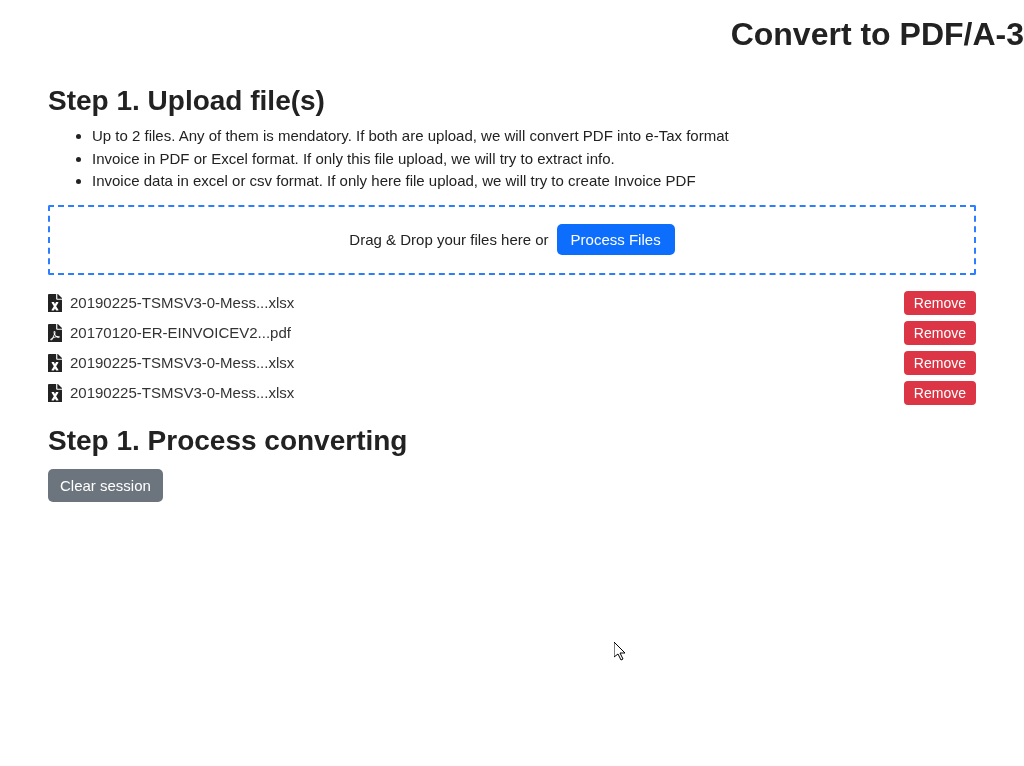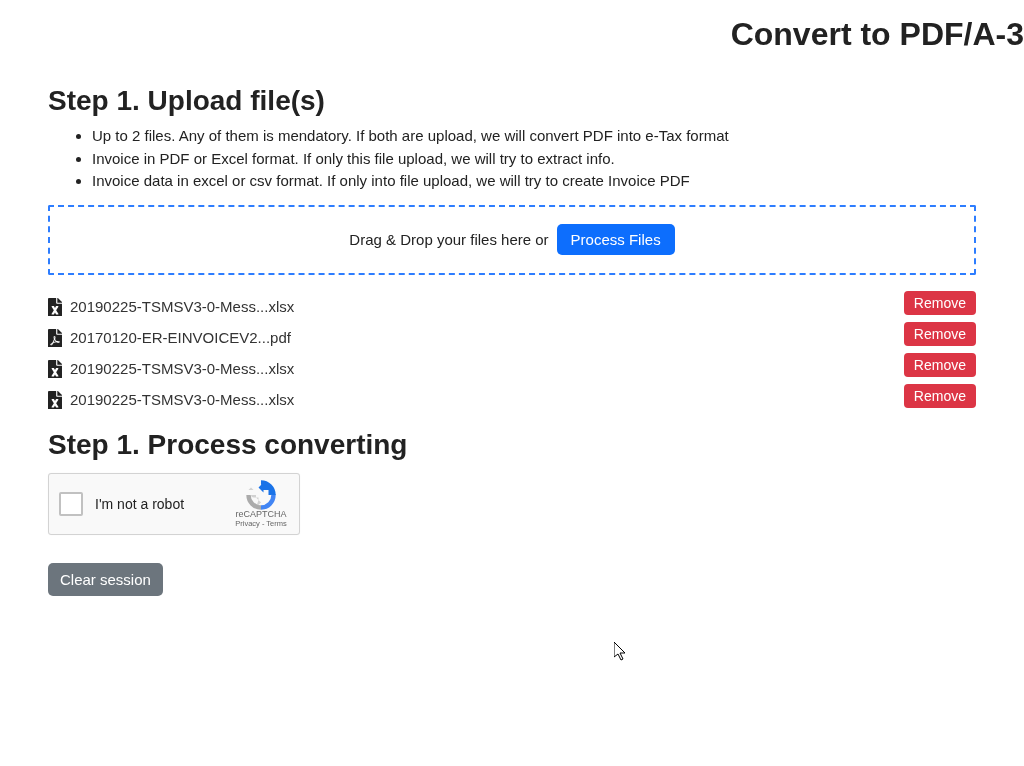--- a/index.html
+++ b/index.html
@@ -74,21 +74,20 @@
       justify-content: space-between;
       font-size: 15px;
       color: #333;
       padding: 2px 0;
       margin-bottom: 2px;
     }
     .file-left {
       display: flex;
       align-items: center;
       gap: 8px;
-      margin-top: 7px;
     }
     .file-icon {
       width: 14px;
       height: 18px;
       display: inline-block;
     }
     .remove-btn {
       background: #dc3545;
       color: #fff;
       border: none;
@@ -175,21 +174,21 @@
 <body>
 
 <div class="container">
   <h1 class="page-title">Convert to PDF/A-3</h1>
 
   <div class="section">
     <h2 class="step-heading">Step 1. Upload file(s)</h2>
     <ul class="instructions">
       <li>Up to 2 files. Any of them is mendatory. If both are upload, we will convert PDF into e-Tax format</li>
       <li>Invoice in PDF or Excel format. If only this file upload, we will try to extract info.</li>
-      <li>Invoice data in excel or csv format. If only into file upload, we will try to create Invoice PDF</li>
+      <li>Invoice data in excel or csv format. If only here file upload, we will try to create Invoice PDF</li>
     </ul>
 
     <div class="dropzone">
       <span class="dropzone-text">Drag &amp; Drop your files here or</span>
       <button class="select-files-btn">Process Files</button>
     </div>
 
     <div class="file-row">
       <div class="file-left">
         <span class="file-icon">
@@ -233,38 +232,20 @@
               <path d="M224 136V0H24C10.7 0 0 10.7 0 24v464c0 13.3 10.7 24 24 24h336c13.3 0 24-10.7 24-24V160H248c-13.2 0-24-10.8-24-24zm60.1 106.5L224 336l60.1 93.5c6.8 10.5-.9 24.5-13.4 24.5h-38.9c-5.5 0-10.6-2.8-13.5-7.5L192 400l-26.3 46.5c-2.9 4.7-8.1 7.5-13.5 7.5h-38.9c-12.6 0-20.2-14-13.4-24.5L160 336l-60.1-93.5c-6.8-10.5.9-24.5 13.4-24.5h38.9c5.5 0 10.6 2.8 13.5 7.5L192 272l26.3-46.5c2.9-4.7 8.1-7.5 13.5-7.5h38.9c12.6 0 20.2 14 13.4 24.5zM384 121.9V128H256V0h6.1c6.4 0 12.5 2.5 17 7l97.9 98c4.5 4.5 7 10.6 7 16.9z"></path>
             </svg>
         </span>
         <span>20190225-TSMSV3-0-Mess...xlsx</span>
       </div>
       <button class="remove-btn">Remove</button>
     </div>
 
     <h2 class="step2-heading">Step 1. Process converting</h2>
 
-    <div class="recaptcha">
-      <div class="recaptcha-checkbox"></div>
-      <span class="recaptcha-label">I'm not a robot</span>
-      <div class="recaptcha-right">
-        <div class="recaptcha-icon">
-          <svg viewBox="0 0 48 48">
-            <path d="M44 20h-4V12c0-2-2-4-4-4h-8V4l-8 8 8 8v-4h8v8h4l4-4z" fill="#1a73e8"></path>
-            <path d="M20 44v-4H12c-2 0-4-2-4-4v-8H4l4-4 4 4h-4v8h8v4l8 8-8 8z" transform="translate(0,-12)" fill="#d2d2d2"></path>
-            <path d="M24 4 A20 20 0 0 1 44 24" stroke="#1a73e8" stroke-width="7" fill="none"></path>
-            <path d="M44 24 A20 20 0 0 1 24 44" stroke="#4285f4" stroke-width="7" fill="none"></path>
-            <path d="M24 44 A20 20 0 0 1 4 24" stroke="#ababab" stroke-width="7" fill="none"></path>
-            <polygon points="44,20 48,24 40,24" fill="#1a73e8"></polygon>
-          </svg>
-        </div>
-        <div class="recaptcha-brand">reCAPTCHA</div>
-        <div class="recaptcha-links">Privacy - Terms</div>
-      </div>
-    </div>
 
     <div class="btn-row">
       <button class="clear-btn">Clear session</button>
     </div>
   </div>
 </div>
 
 <div class="cursor">
   <svg width="14" height="20" viewBox="0 0 14 20">
     <path d="M0 0 L0 15 L4 12 L7 18 L9 17 L6 11 L11 11 Z" fill="#fff" stroke="#000" stroke-width="1"></path>

